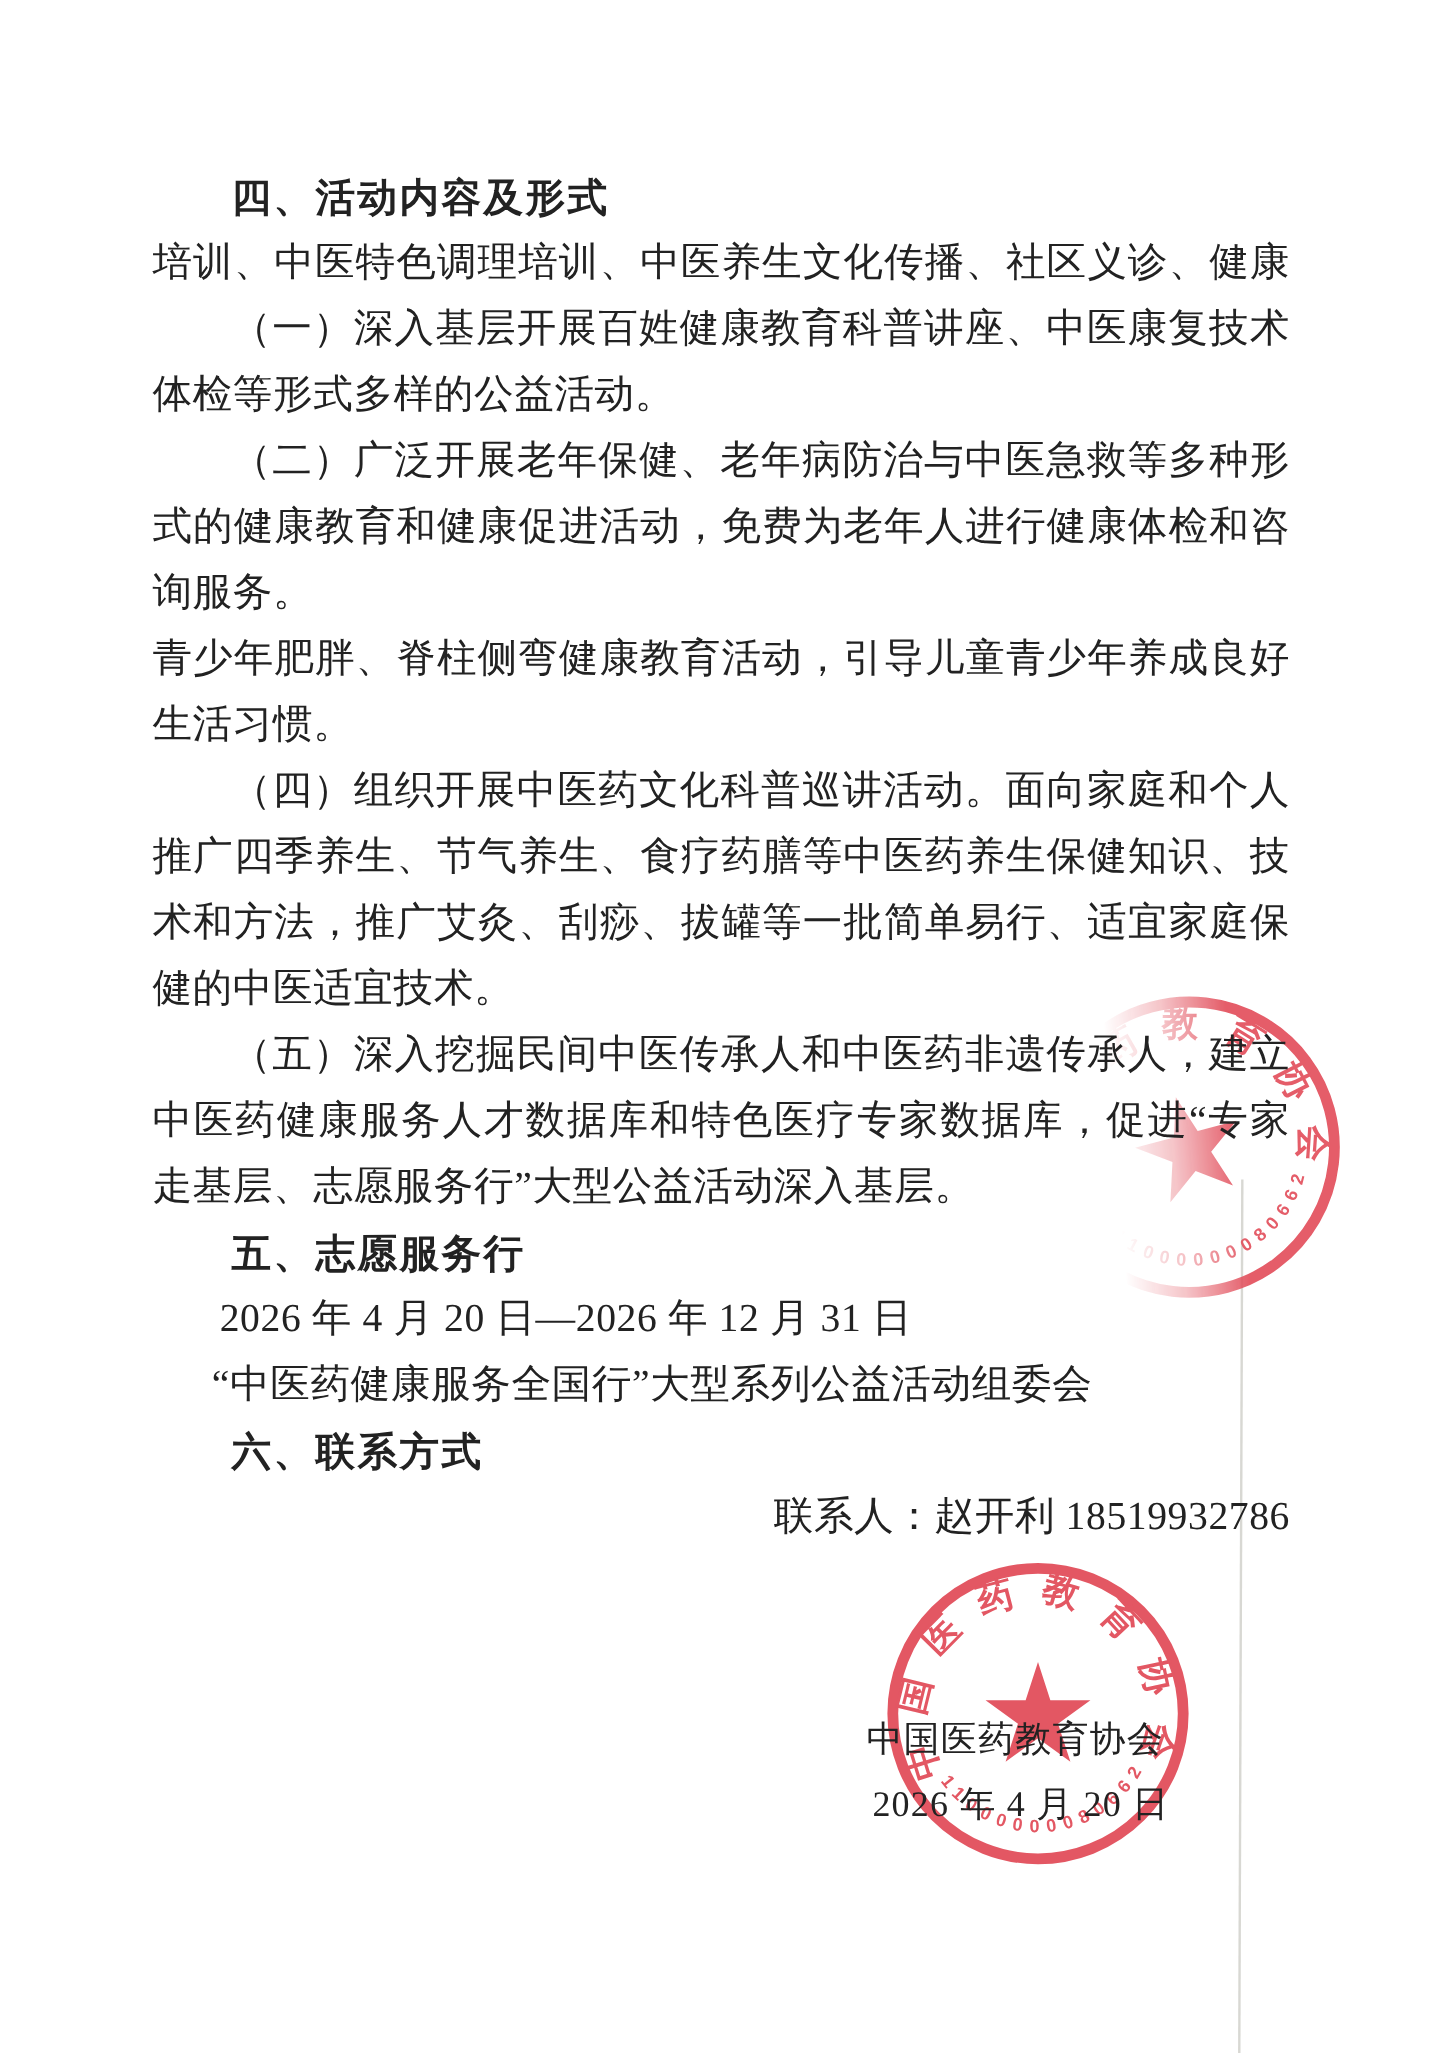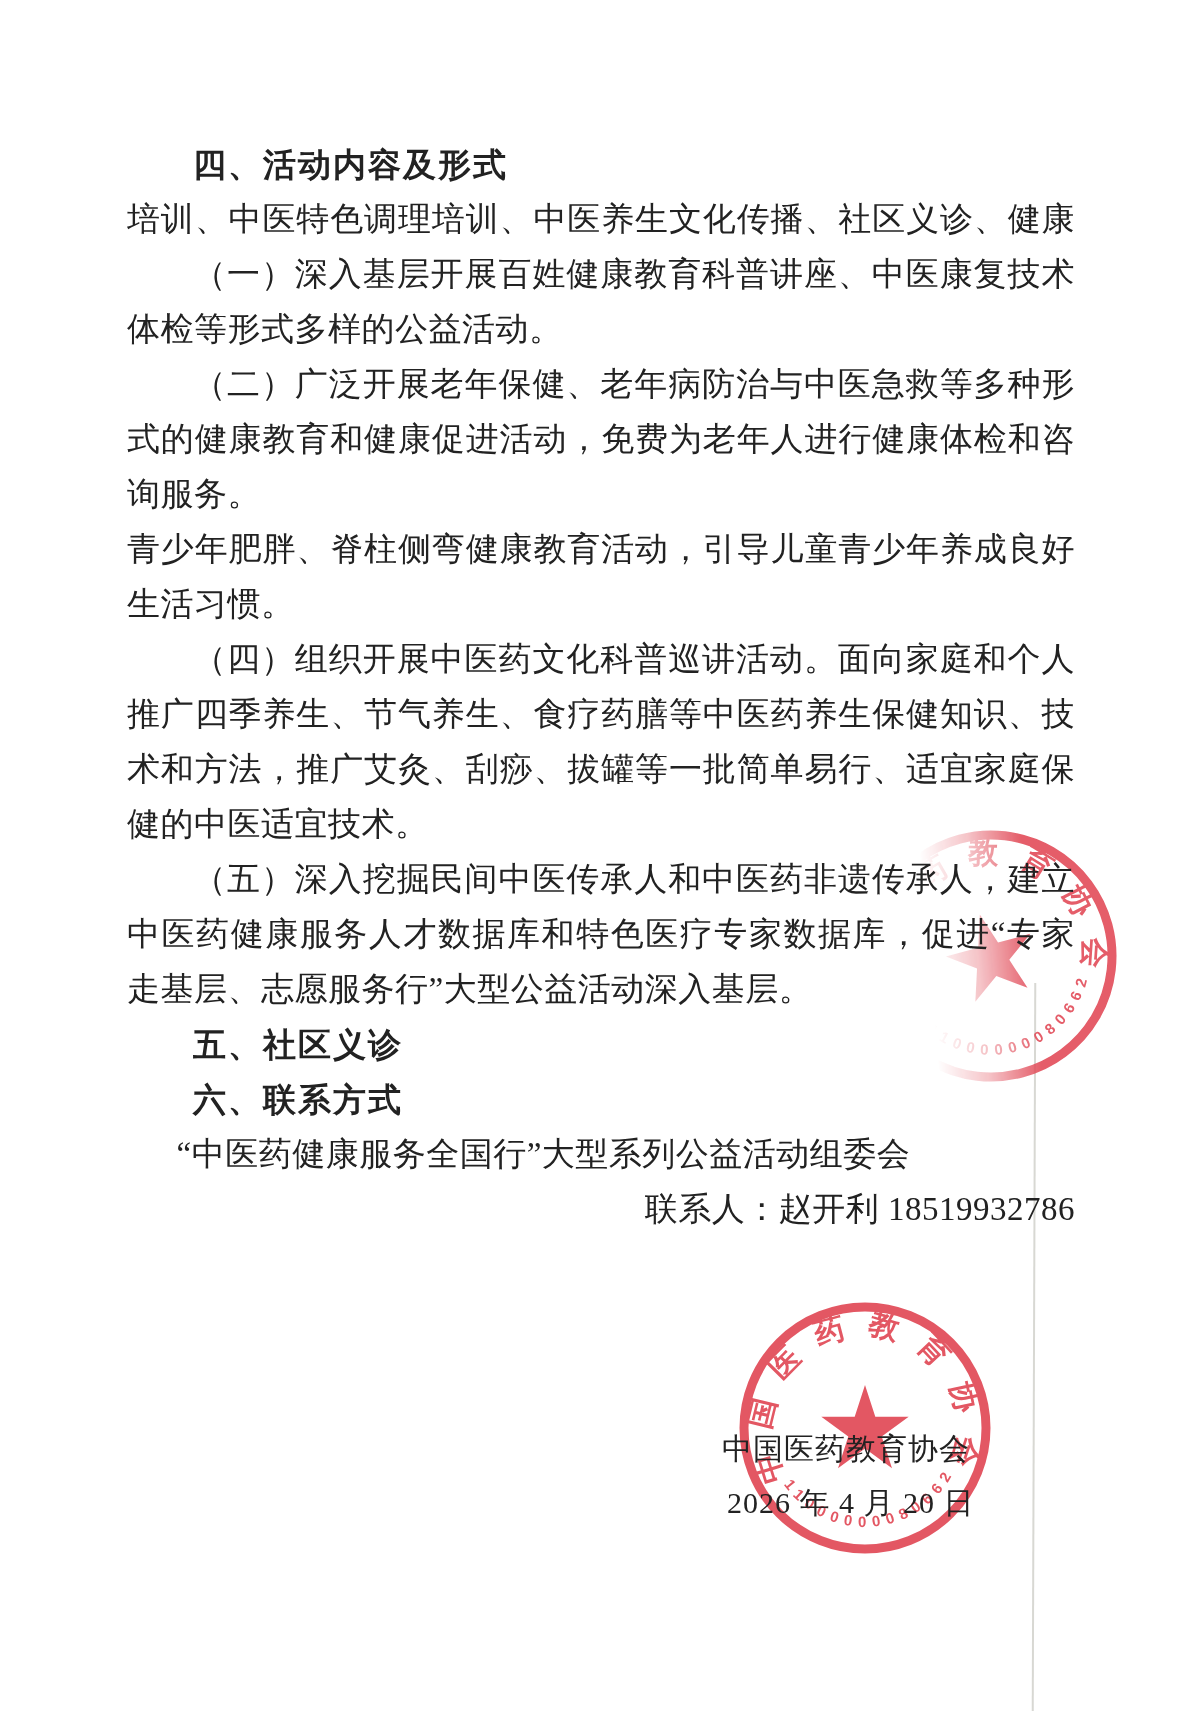--- a/index.html
+++ b/index.html
@@ -117,20 +117,21 @@
     <div class="line">询服务。</div>
     <div class="line justify">青少年肥胖、脊柱侧弯健康教育活动，引导儿童青少年养成良好</div>
     <div class="line">生活习惯。</div>
     <div class="line indent justify">（四）组织开展中医药文化科普巡讲活动。面向家庭和个人</div>
     <div class="line justify">推广四季养生、节气养生、食疗药膳等中医药养生保健知识、技</div>
     <div class="line justify">术和方法，推广艾灸、刮痧、拔罐等一批简单易行、适宜家庭保</div>
     <div class="line">健的中医适宜技术。</div>
     <div class="line indent justify">（五）深入挖掘民间中医传承人和中医药非遗传承人，建立</div>
     <div class="line justify">中医药健康服务人才数据库和特色医疗专家数据库，促进“专家</div>
     <div class="line">走基层、志愿服务行”大型公益活动深入基层。</div>
-    <div class="line heading indent">五、社区义诊</div>
+    <div class="line heading indent">五、志愿服务行</div>
+    <div class="line indent-num">2026 年 4 月 20 日—2026 年 12 月 31 日</div>
+    <div class="line indent-quote">“中医药健康服务全国行”大型系列公益活动组委会</div>
     <div class="line heading indent">六、联系方式</div>
-    <div class="line indent-quote">“中医药健康服务全国行”大型系列公益活动组委会</div>
     <div class="line indent-wide">联系人：赵开利 18519932786</div>
   </div>
 
 <div class="sig-org">中国医药教育协会</div>
 <div class="sig-date">2026 年 4 月 20 日</div>
 
 </body></html>

